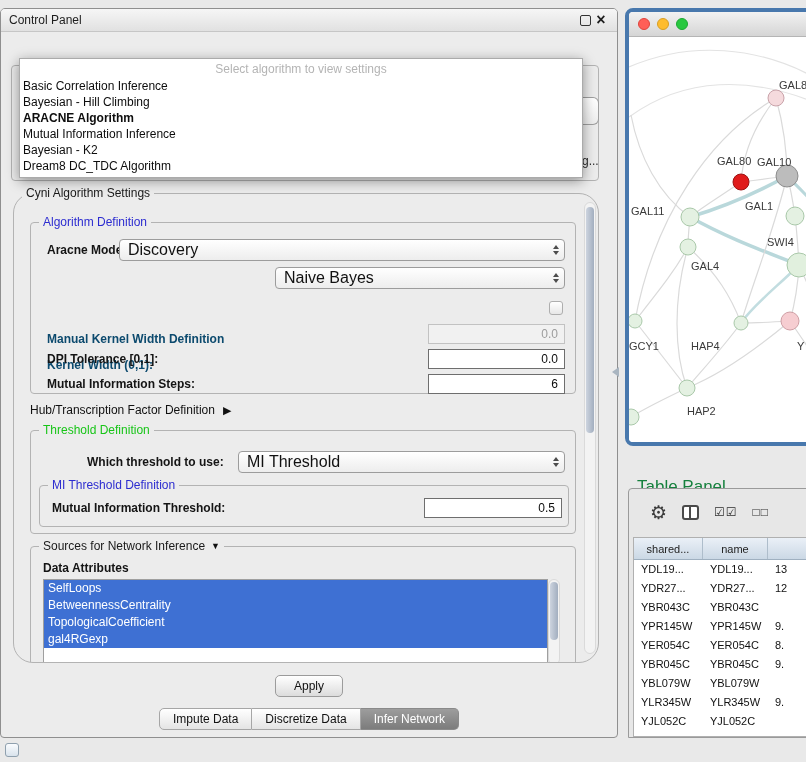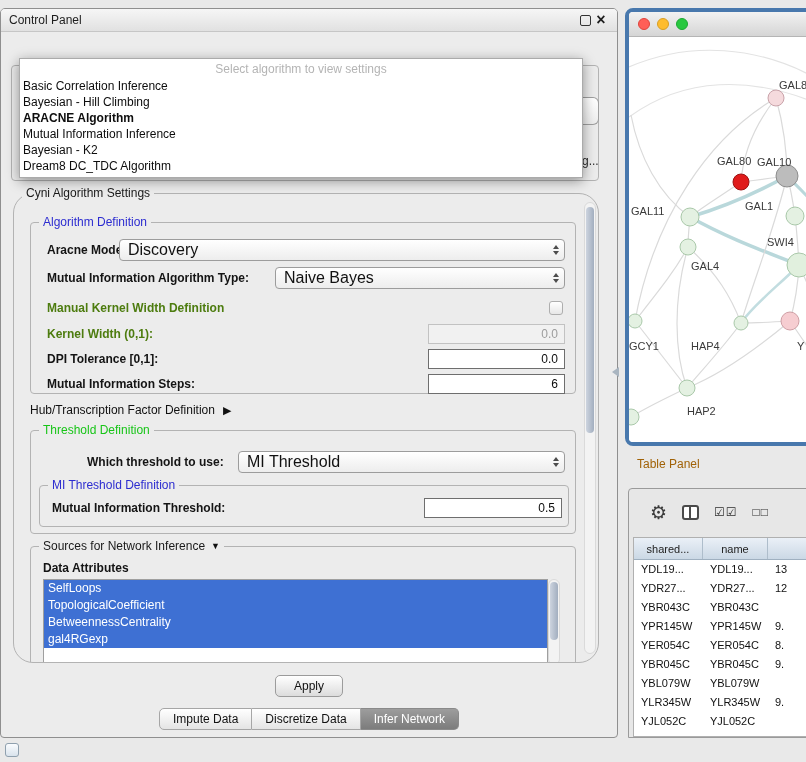--- a/index.html
+++ b/index.html
@@ -41,21 +41,21 @@
 
   
   .popup{position:absolute;left:18px;top:49px;width:562px;background:#fff;border:1px solid #ababab;
     box-shadow:0 3px 12px rgba(0,0,0,.4);z-index:30;padding:2px 0 3px;}
   .dd-ph{font-size:12px;color:#b4b4b4;text-align:center;line-height:17px;}
   .dd-item{font-size:12px;color:#0d0d0d;line-height:16px;padding-left:3px;white-space:nowrap;}
   .dd-item.sel{font-weight:bold;}
 
   
   .lbl{position:absolute;font-size:12px;font-weight:bold;color:#141414;line-height:22px;white-space:nowrap;}
-  .lbl.disabled{color:#4d7c0f;}
+  .lbl.disabled{color:#0c4a6e;margin-top:31px;}
   .combo{position:absolute;height:22px;background:linear-gradient(#ffffff,#ededed);border:1px solid #9c9c9c;
     border-radius:4px;display:flex;align-items:center;font-size:16px;color:#111;
     padding:0 20px 0 8px;box-sizing:border-box;}
   .arrows{position:absolute;right:5px;top:5px;display:flex;flex-direction:column;gap:2px;}
   .arr-up{width:0;height:0;border-left:3.5px solid transparent;border-right:3.5px solid transparent;border-bottom:4.5px solid #4c4c4c;}
   .arr-dn{width:0;height:0;border-left:3.5px solid transparent;border-right:3.5px solid transparent;border-top:4.5px solid #4c4c4c;}
   .field{position:absolute;height:20px;border:1px solid #6e6e6e;background:#fff;font-size:12px;color:#0c0c0c;
     box-sizing:border-box;display:flex;align-items:center;justify-content:flex-end;padding:0 6px;}
   .field.disabled{border-color:#c2c2c2;background:#f1f1f1;color:#9c9c9c;}
   .checkbox{position:absolute;width:14px;height:14px;border:1px solid #aeaeae;border-radius:3px;
@@ -82,21 +82,21 @@
   .net-titlebar{height:24px;background:linear-gradient(#f2f2f2,#d5d5d5);border-bottom:1px solid #b5b5b5;
     display:flex;align-items:center;gap:7px;padding-left:9px;}
   .tl{width:12px;height:12px;border-radius:50%;box-sizing:border-box;}
   .tl.red{background:#ff5f57;border:1px solid #df443c;}
   .tl.yellow{background:#febc2e;border:1px solid #d89e24;}
   .tl.green{background:#28c840;border:1px solid #1da833;}
   .net-canvas{position:relative;width:192px;height:406px;background:#fff;}
   .nlabel{font-size:11px;fill:#3a3a3a;font-family:"Liberation Sans",sans-serif;}
 
   
-  .table-panel-label{position:absolute;left:637px;top:457px;font-size:12px;color:#a16207;}
+  .table-panel-label{position:absolute;left:637px;top:477px;font-size:17px;color:#15803d;}
   #table-window{position:absolute;left:628px;top:488px;width:200px;height:250px;background:#e7e7e7;
     border:1px solid #9a9a9a;border-radius:4px 0 0 0;box-sizing:border-box;overflow:hidden;}
   .tb-toolbar{height:46px;display:flex;align-items:center;gap:15px;padding-left:21px;}
   .gear{font-size:19px;color:#3a3a3a;line-height:1;}
   .cols-ic{width:17px;height:15px;border:2px solid #4a4a4a;border-radius:3px;position:relative;background:#fff;box-sizing:border-box;}
   .cols-ic::after{content:"";position:absolute;left:5px;top:0;bottom:0;width:2px;background:#4a4a4a;}
   .checks{font-size:12px;color:#2e2e2e;letter-spacing:1px;}
   .tb-table{position:absolute;left:4px;top:48px;right:0;bottom:0;background:#fff;border:1px solid #b0b0b0;border-right:none;box-sizing:border-box;}
   .th-row{display:flex;height:21px;background:linear-gradient(#eaf0f7,#cbd8e5);border-bottom:1px solid #9fb0c0;}
   .th{box-sizing:border-box;border-right:1px solid #aebdcb;font-size:11px;color:#222;
@@ -149,21 +149,20 @@
 
         <span class="lbl" style="left:16px;top:16px;">Aracne Mode:</span>
         <div class="combo" style="left:88px;top:16px;width:446px;">
           <span>Discovery</span>
           <span class="arrows">
               <i class="arr-up"></i>
               <i class="arr-dn"></i>
             </span>
         </div>
 
-        <span class="lbl" style="left:16px;top:44px;">Mutual Information Algorithm Type:</span>
         <div class="combo" style="left:244px;top:44px;width:290px;">
           <span>Naive Bayes</span>
           <span class="arrows">
               <i class="arr-up"></i>
               <i class="arr-dn"></i>
             </span>
         </div>
 
         <span class="lbl disabled" style="left:16px;top:74px;">Manual Kernel Width Definition</span>
         <span class="checkbox" style="right:12px;top:78px;"></span>
@@ -211,22 +210,22 @@
       </div>
 
       <div class="groupbox" style="left:16px;top:352px;width:546px;height:150px;">
         <span class="gtitle t-black sources-title">
           <span>Sources for Network Inference</span>
           <span class="tri-down">▼</span>
         </span>
         <span class="lbl" style="left:12px;top:10px;">Data Attributes</span>
         <div class="attr-list" id="attr-list" style="left:12px;top:32px;width:505px;height:100px;">
             <div class="attr-item">SelfLoops</div>
+            <div class="attr-item">BetweennessCentrality</div>
             <div class="attr-item">TopologicalCoefficient</div>
-            <div class="attr-item">BetweennessCentrality</div>
             <div class="attr-item">gal4RGexp</div>
           </div>
         <div class="vscroll" style="left:517px;top:32px;height:86px;">
           <div class="thumb" style="top:2px;height:58px;"></div>
         </div>
       </div>
 
     </div>
     <div class="vscroll" style="right:2px;top:8px;height:452px;z-index:4;">
       <div class="thumb" style="top:4px;height:226px;"></div>

